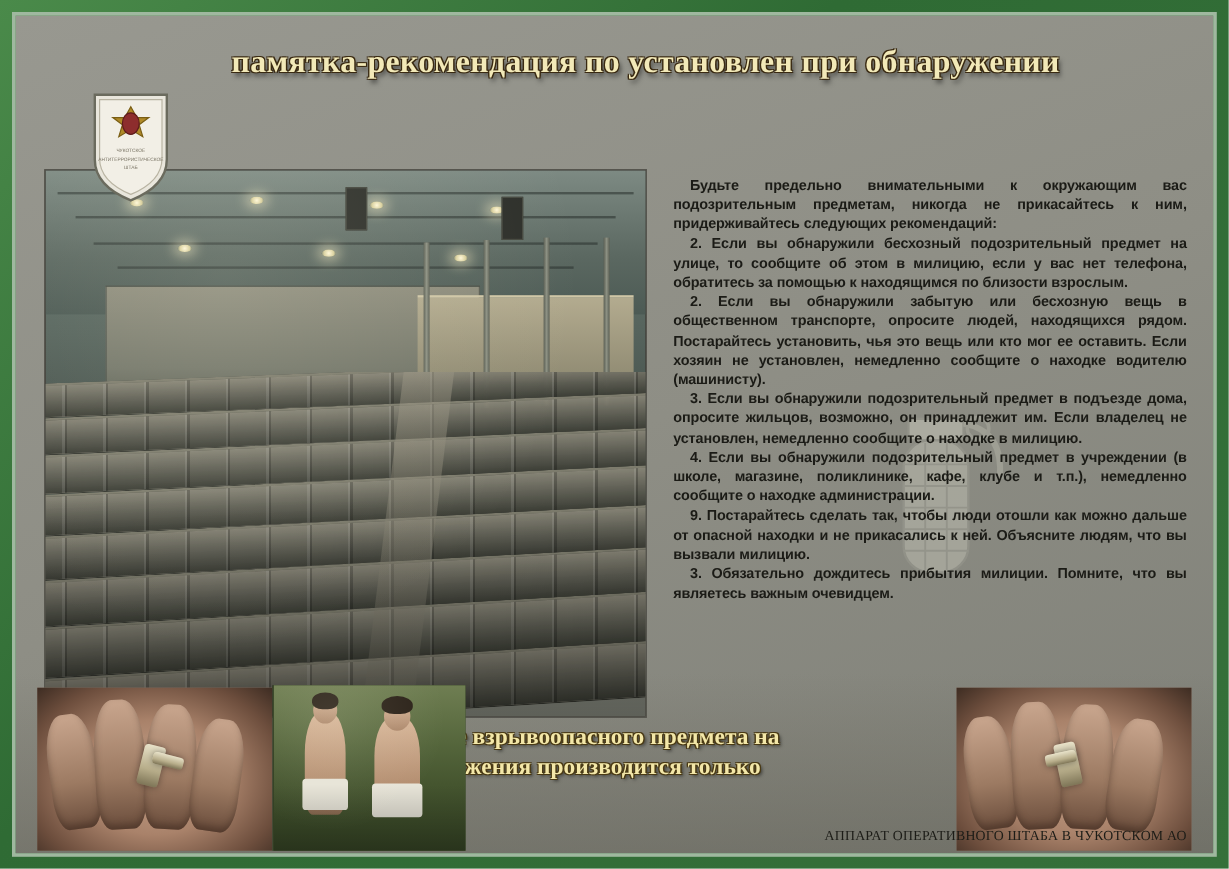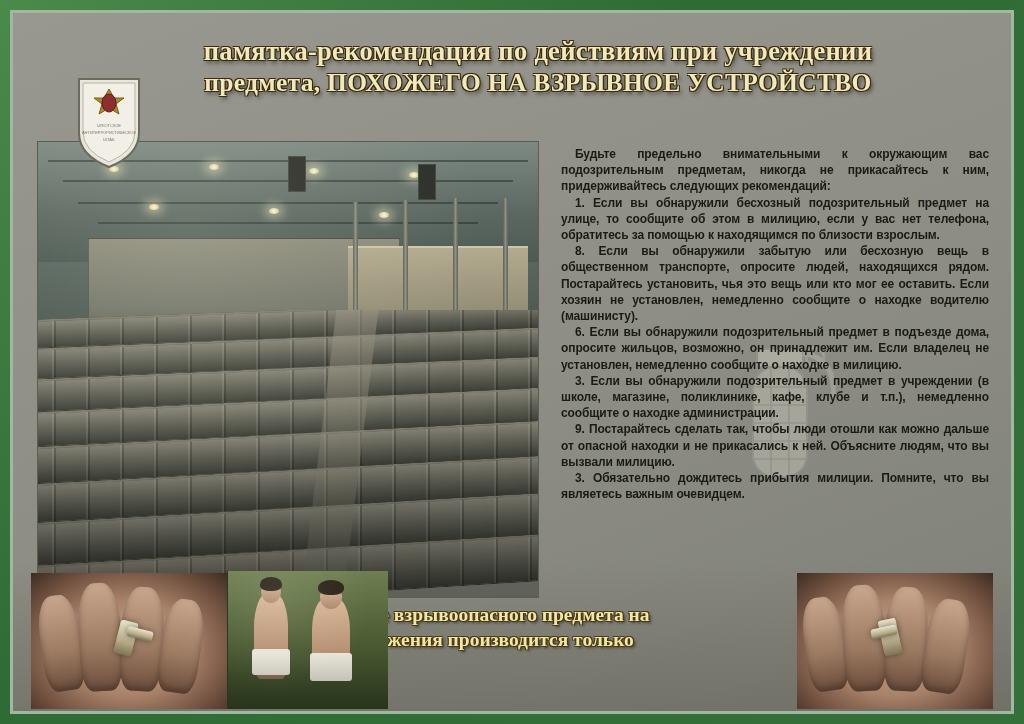--- a/index.html
+++ b/index.html
@@ -327,22 +327,21 @@
     z-index: 2;
   }
 </style>
 </head>
 <body>
 
 <div class="poster">
   <div class="inner">
 
     <div class="title-block">
-      <div class="title-line">памятка-рекомендация по действиям при учреждении</div>
-      <div class="title-line second">предмета, ПОХОЖЕГО НА ВЗРЫВНОЕ УСТРОЙСТВО</div>
+      <div class="title-line">памятка-рекомендация по установлен при обнаружении</div>
     </div>
 
     <div class="emblem">
       <svg width="68" height="96" viewBox="0 0 68 96">
         <path d="M4 4 H64 V58 Q64 80 34 92 Q4 80 4 58 Z" fill="#e9e6dc" stroke="#6b6b5e" stroke-width="2"></path>
         <path d="M8 8 H60 V57 Q60 76 34 87 Q8 76 8 57 Z" fill="#f2efe6" stroke="#b9b4a3" stroke-width="1"></path>
         <g transform="translate(34,30)">
           <path d="M0,-16 L5,-7 L15,-7 L7,-1 L10,9 L0,3 L-10,9 L-7,-1 L-15,-7 L-5,-7 Z" fill="#b08a28" stroke="#7a5e14" stroke-width="1"></path>
           <ellipse cx="0" cy="-2" rx="7" ry="9" fill="#8d2d2d" stroke="#5e1c1c" stroke-width="1"></ellipse>
         </g>
@@ -408,24 +407,24 @@
             <line x1="68" y1="56" x2="68" y2="162"></line>
             <line x1="86" y1="56" x2="86" y2="162"></line>
           </g>
           <circle cx="112" cy="44" r="9" fill="none" stroke="#b0b0a4" stroke-width="3"></circle>
         </g>
       </svg>
     </div>
 
     <div class="body-text">
       <p>Будьте предельно внимательными к окружающим вас подозрительным предметам, никогда не прикасайтесь к ним, придерживайтесь следующих рекомендаций:</p>
-      <p>1. Если вы обнаружили бесхозный подозрительный предмет на улице, то сообщите об этом в милицию, если у вас нет телефона, обратитесь за помощью к находящимся по близости взрослым.</p>
-      <p>8. Если вы обнаружили забытую или бесхозную вещь в общественном транспорте, опросите людей, находящихся рядом. Постарайтесь установить, чья это вещь или кто мог ее оставить. Если хозяин не установлен, немедленно сообщите о находке водителю (машинисту).</p>
-      <p>6. Если вы обнаружили подозрительный предмет в подъезде дома, опросите жильцов, возможно, он принадлежит им. Если владелец не установлен, немедленно сообщите о находке в милицию.</p>
-      <p>3. Если вы обнаружили подозрительный предмет в учреждении (в школе, магазине, поликлинике, кафе, клубе и т.п.), немедленно сообщите о находке администрации.</p>
+      <p>2. Если вы обнаружили бесхозный подозрительный предмет на улице, то сообщите об этом в милицию, если у вас нет телефона, обратитесь за помощью к находящимся по близости взрослым.</p>
+      <p>2. Если вы обнаружили забытую или бесхозную вещь в общественном транспорте, опросите людей, находящихся рядом. Постарайтесь установить, чья это вещь или кто мог ее оставить. Если хозяин не установлен, немедленно сообщите о находке водителю (машинисту).</p>
+      <p>3. Если вы обнаружили подозрительный предмет в подъезде дома, опросите жильцов, возможно, он принадлежит им. Если владелец не установлен, немедленно сообщите о находке в милицию.</p>
+      <p>4. Если вы обнаружили подозрительный предмет в учреждении (в школе, магазине, поликлинике, кафе, клубе и т.п.), немедленно сообщите о находке администрации.</p>
       <p>9. Постарайтесь сделать так, чтобы люди отошли как можно дальше от опасной находки и не прикасались к ней. Объясните людям, что вы вызвали милицию.</p>
       <p>3. Обязательно дождитесь прибытия милиции. Помните, что вы являетесь важным очевидцем.</p>
     </div>
 
     <div class="bottom-bg-fade"></div>
 
     <div class="bottom-strip">
 
       <div class="hand left">
         <div class="hand-skin"></div>
@@ -460,16 +459,17 @@
       <div class="hand right">
         <div class="hand-skin"></div>
         <div class="hand-finger" style="left:8px;top:24px;width:40px;height:94px;transform:rotate(-8deg);"></div>
         <div class="hand-finger" style="left:46px;top:12px;width:42px;height:106px;transform:rotate(-3deg);"></div>
         <div class="hand-finger" style="left:88px;top:14px;width:42px;height:104px;transform:rotate(3deg);"></div>
         <div class="hand-finger" style="left:128px;top:26px;width:42px;height:94px;transform:rotate(9deg);"></div>
         <div class="hand-object" style="left:84px;top:46px;width:18px;height:36px;transform:rotate(-12deg);"></div>
         <div class="hand-object" style="left:74px;top:54px;width:26px;height:10px;transform:rotate(-12deg);"></div>
       </div>
 
+      <div class="footer-credit">АППАРАТ ОПЕРАТИВНОГО ШТАБА В ЧУКОТСКОМ АО</div>
     </div>
 
   </div>
 </div>
 
 </body></html>

